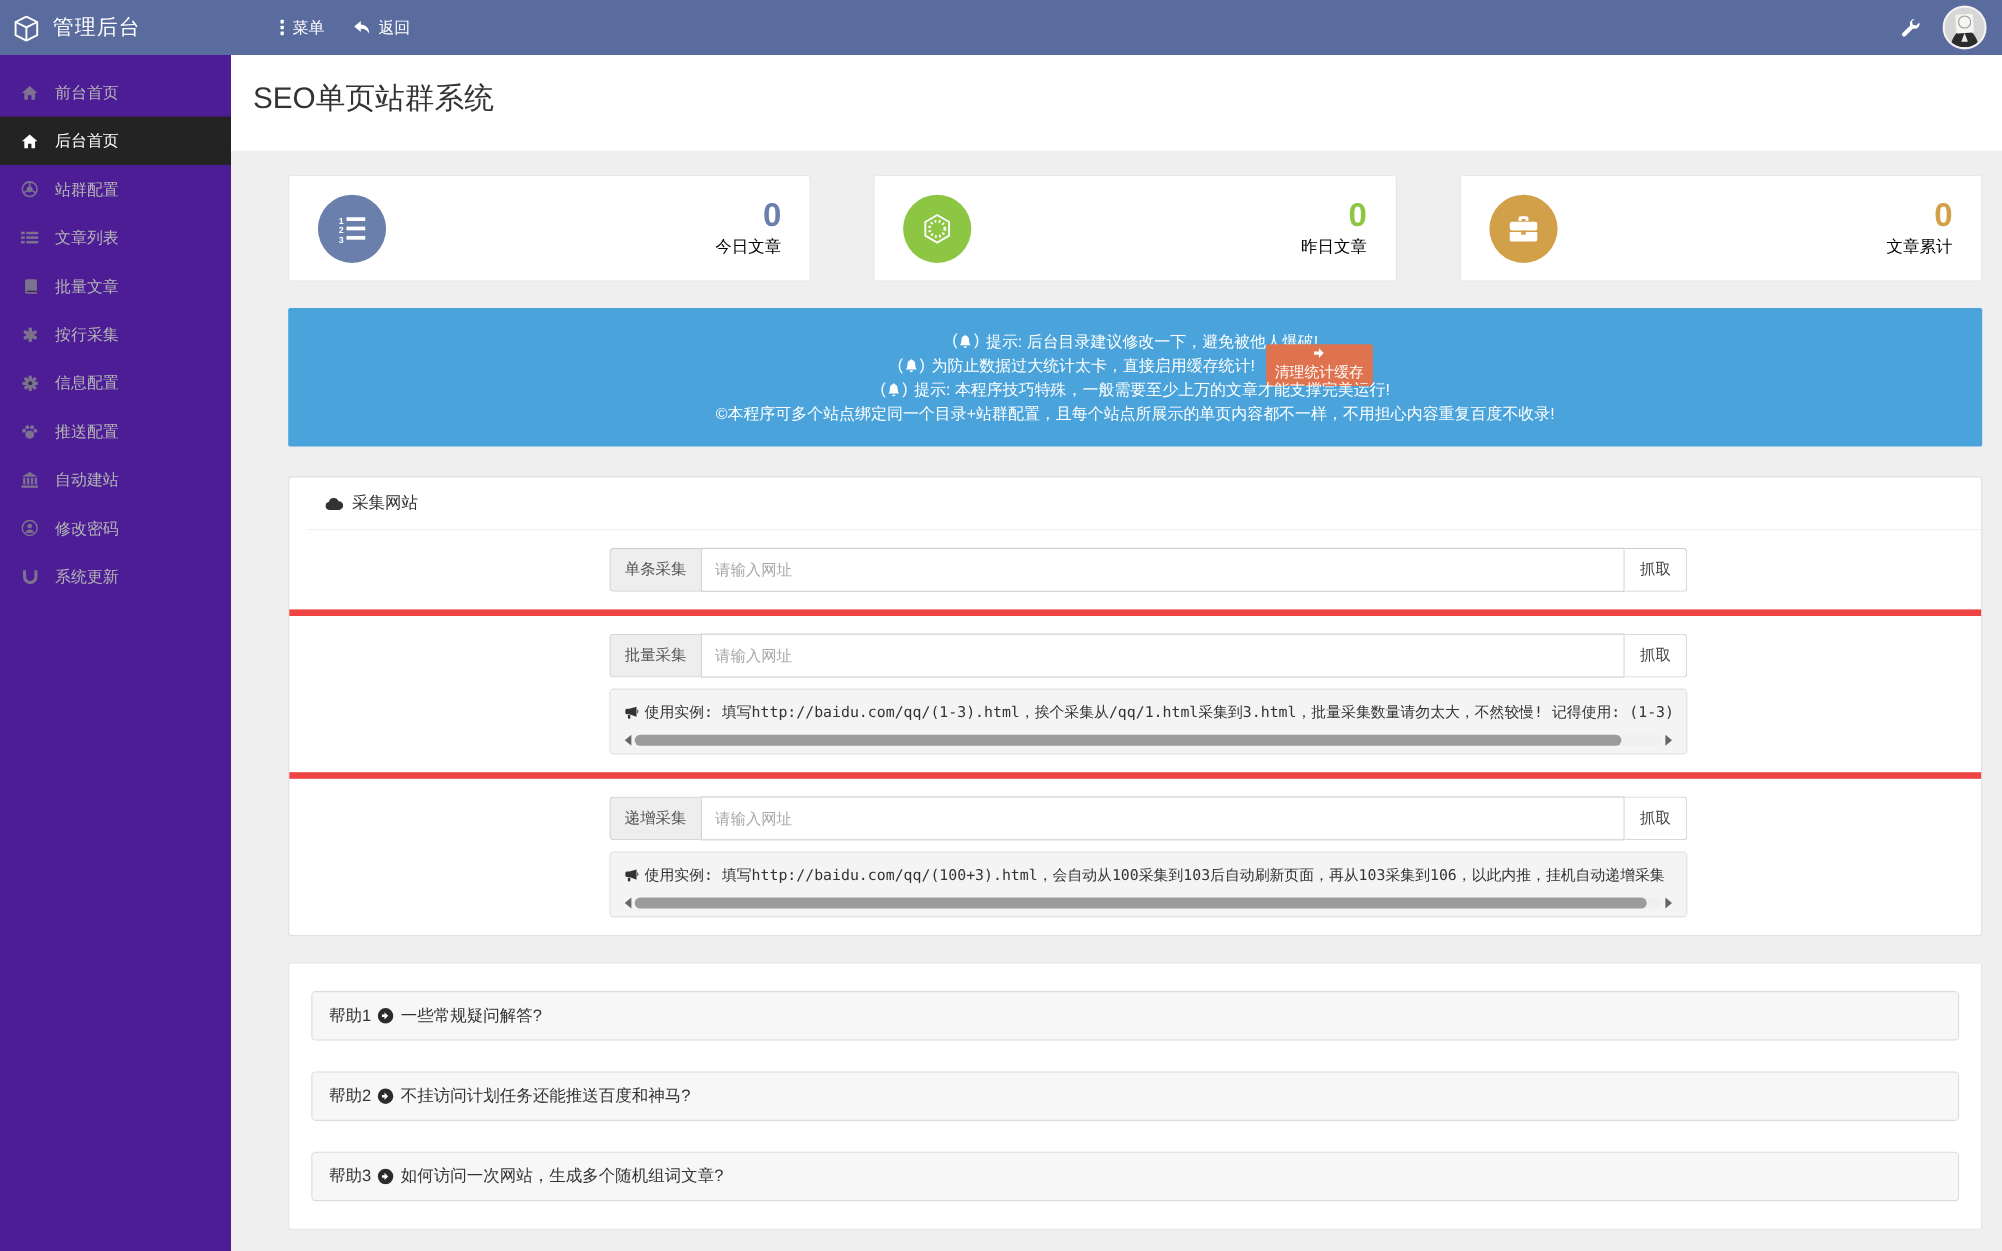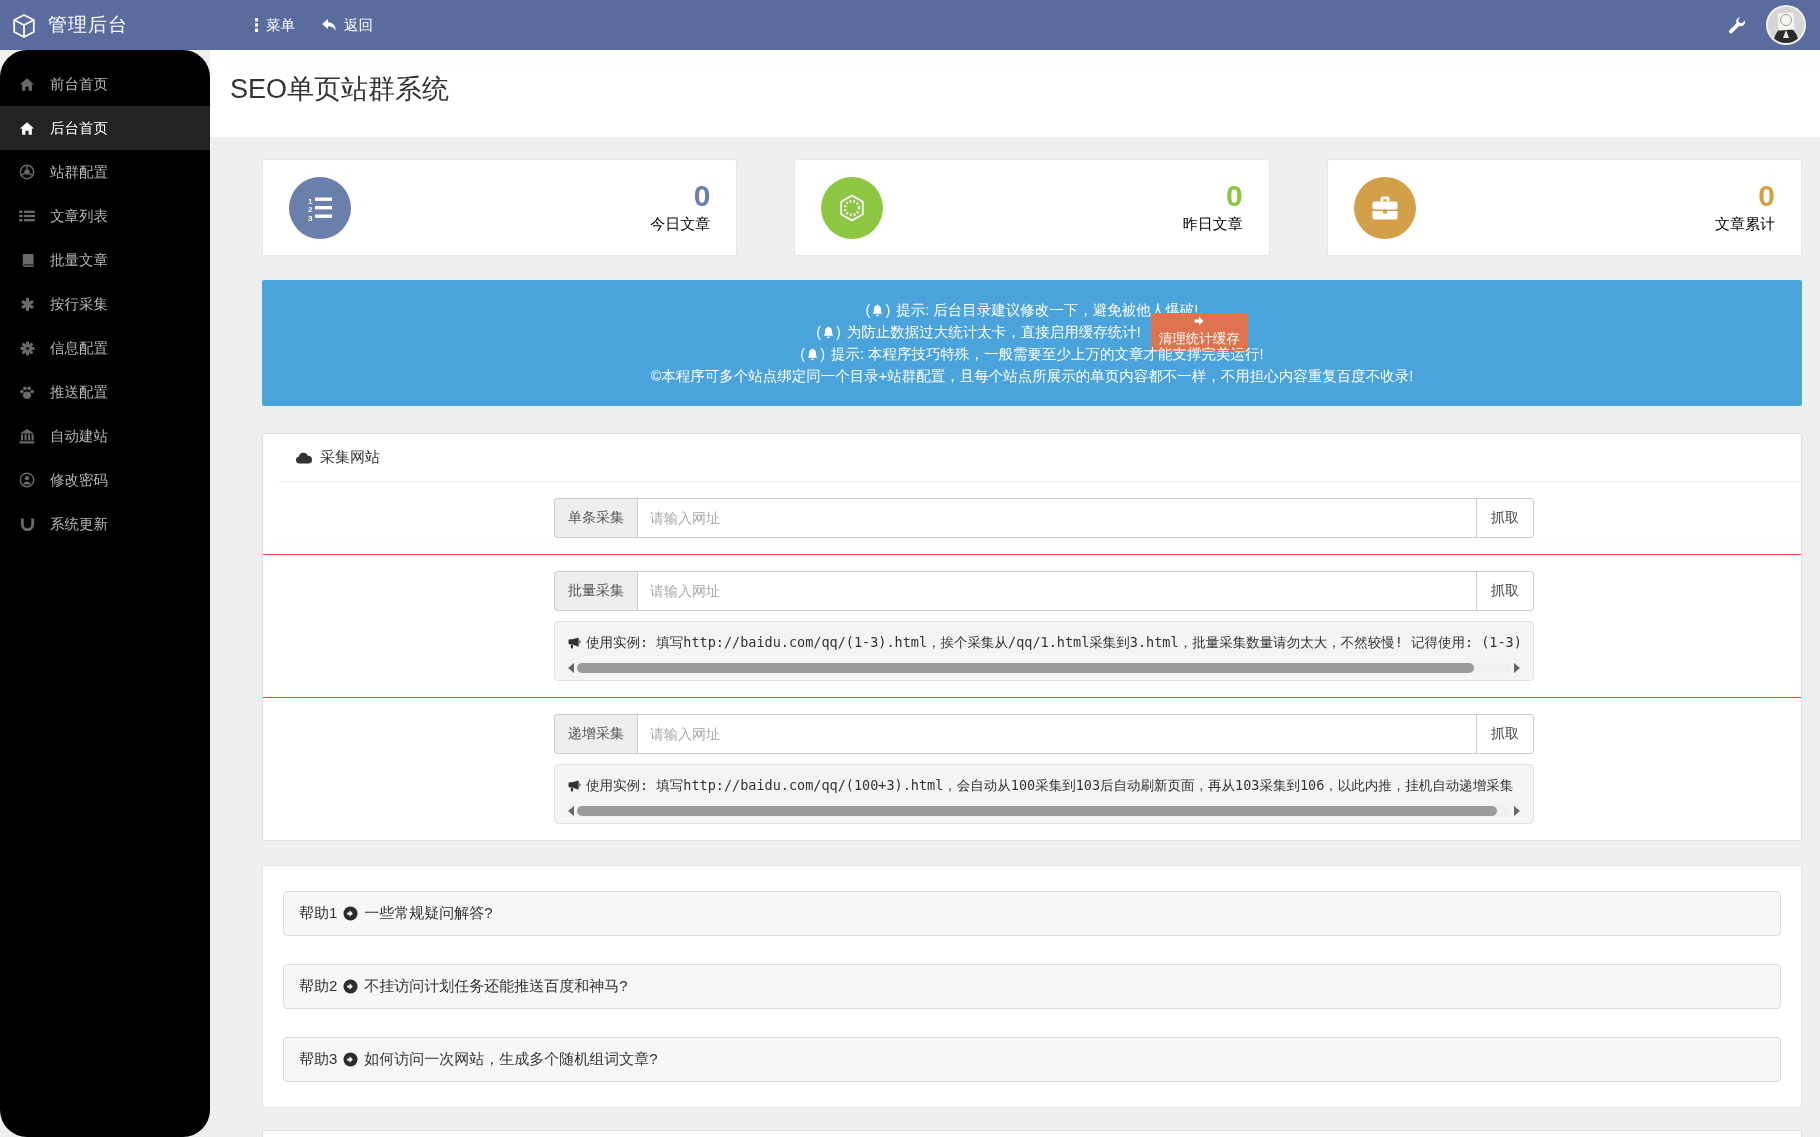--- a/index.html
+++ b/index.html
@@ -11,21 +11,21 @@
     display:flex; align-items:center; z-index:50; }
   .brand { width:210px; display:flex; align-items:flex-end; gap:12px; padding-left:12px; color:#fff; }
   .brand-title { font-size:19px; letter-spacing:1px; }
   .topnav { display:flex; align-items:center; gap:26px; margin-left:44px; }
   .topnav .tlink { display:flex; align-items:center; gap:7px; color:#fff; font-size:14.5px; cursor:pointer; }
   .topbar-right { margin-left:auto; display:flex; align-items:center; gap:20px; padding-right:14px; }
   .avatar { width:40px; height:40px; border-radius:50%; border:2px solid rgba(255,255,255,.75);
     background:#cfcfcf; overflow:hidden; cursor:pointer; }
 
   
-  .sidebar { position:fixed; top:50px; left:0; width:210px; bottom:0; background:#000000;border-radius:27px; }
+  .sidebar { position:fixed; top:50px; left:0; width:210px; bottom:0; background:#4c1d95; }
   .side-list { list-style:none; padding-top:12px; }
   .side-item { height:44px; display:flex; align-items:center; gap:14px; padding:0 18px;
     color:#b4b4b4; font-size:14.5px; cursor:pointer; }
   .side-item .sicon { width:18px; display:flex; justify-content:center; opacity:.75; }
   .side-item.active { background:#232323; color:#fff; }
   .side-item.active .sicon { opacity:1; }
 
   
   .content { margin-left:210px; padding-top:50px; }
   .content-header { background:#fff; padding:21px 20px 30px; }
@@ -49,21 +49,21 @@
     padding:19px 10px; font-size:14.5px; }
   .banner-line { height:22px; display:flex; align-items:center; justify-content:center; gap:2px; }
   .banner-line .paren { opacity:.95; }
   .btn-clear { display:inline-flex; align-items:center; gap:4px; background:#e0734f; color:#fff;
     border:none; border-radius:3px; padding:3px 8px; font-size:13.5px; margin-left:8px; cursor:pointer;flex-direction:column; }
 
   
   .panel { margin-top:27px; background:#fff; border:1px solid #e0e0e0; border-radius:3px; }
   .panel-heading { display:flex; align-items:center; gap:8px; padding:14px 16px; font-size:15px;
     color:#333; border-bottom:1px solid #eee;margin-left:16px; }
-  .collect-row { padding:16px 0; border-bottom:1px solid #ef4444; }
+  .collect-row { padding:16px 0; border-bottom:6px solid #ef4444; }
   .collect-row:last-child { border-bottom:none; }
   .ig-wrap { margin:0 267px 0 291px; }
   .input-group { display:flex; height:40px; font-size:14px; }
   .ig-addon { background:#eee; border:1px solid #ccc; border-right:none; border-radius:4px 0 0 4px;
     display:flex; align-items:center; padding:0 13px; color:#555; white-space:nowrap; }
   .ig-input { flex:1; border:1px solid #ccc; padding:0 12px; font-size:14px; color:#555;
     font-family:inherit; outline:none; min-width:0; }
   .ig-input::placeholder { color:#a9a9a9; }
   .ig-btn { background:#fff; border:1px solid #ccc; border-left:none; border-radius:0 4px 4px 0;
     padding:0 14px; font-size:14px; color:#444; cursor:pointer; white-space:nowrap; }

